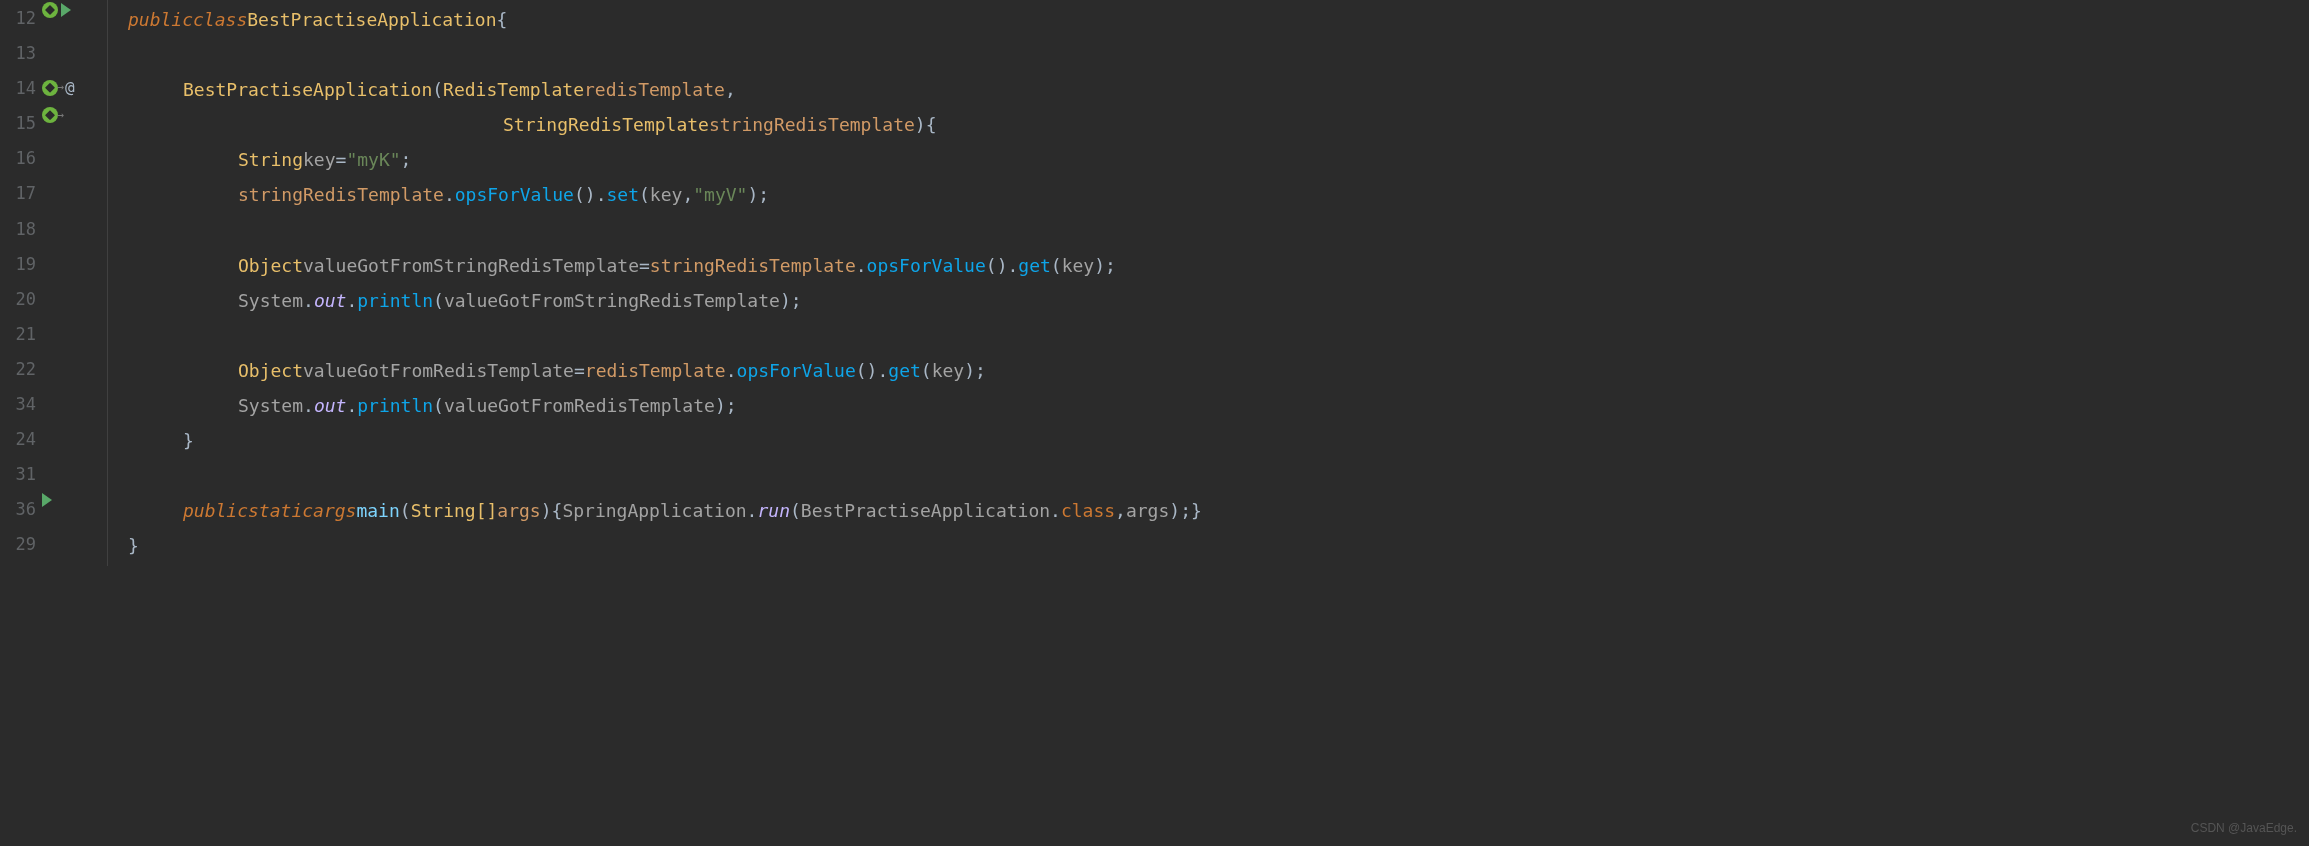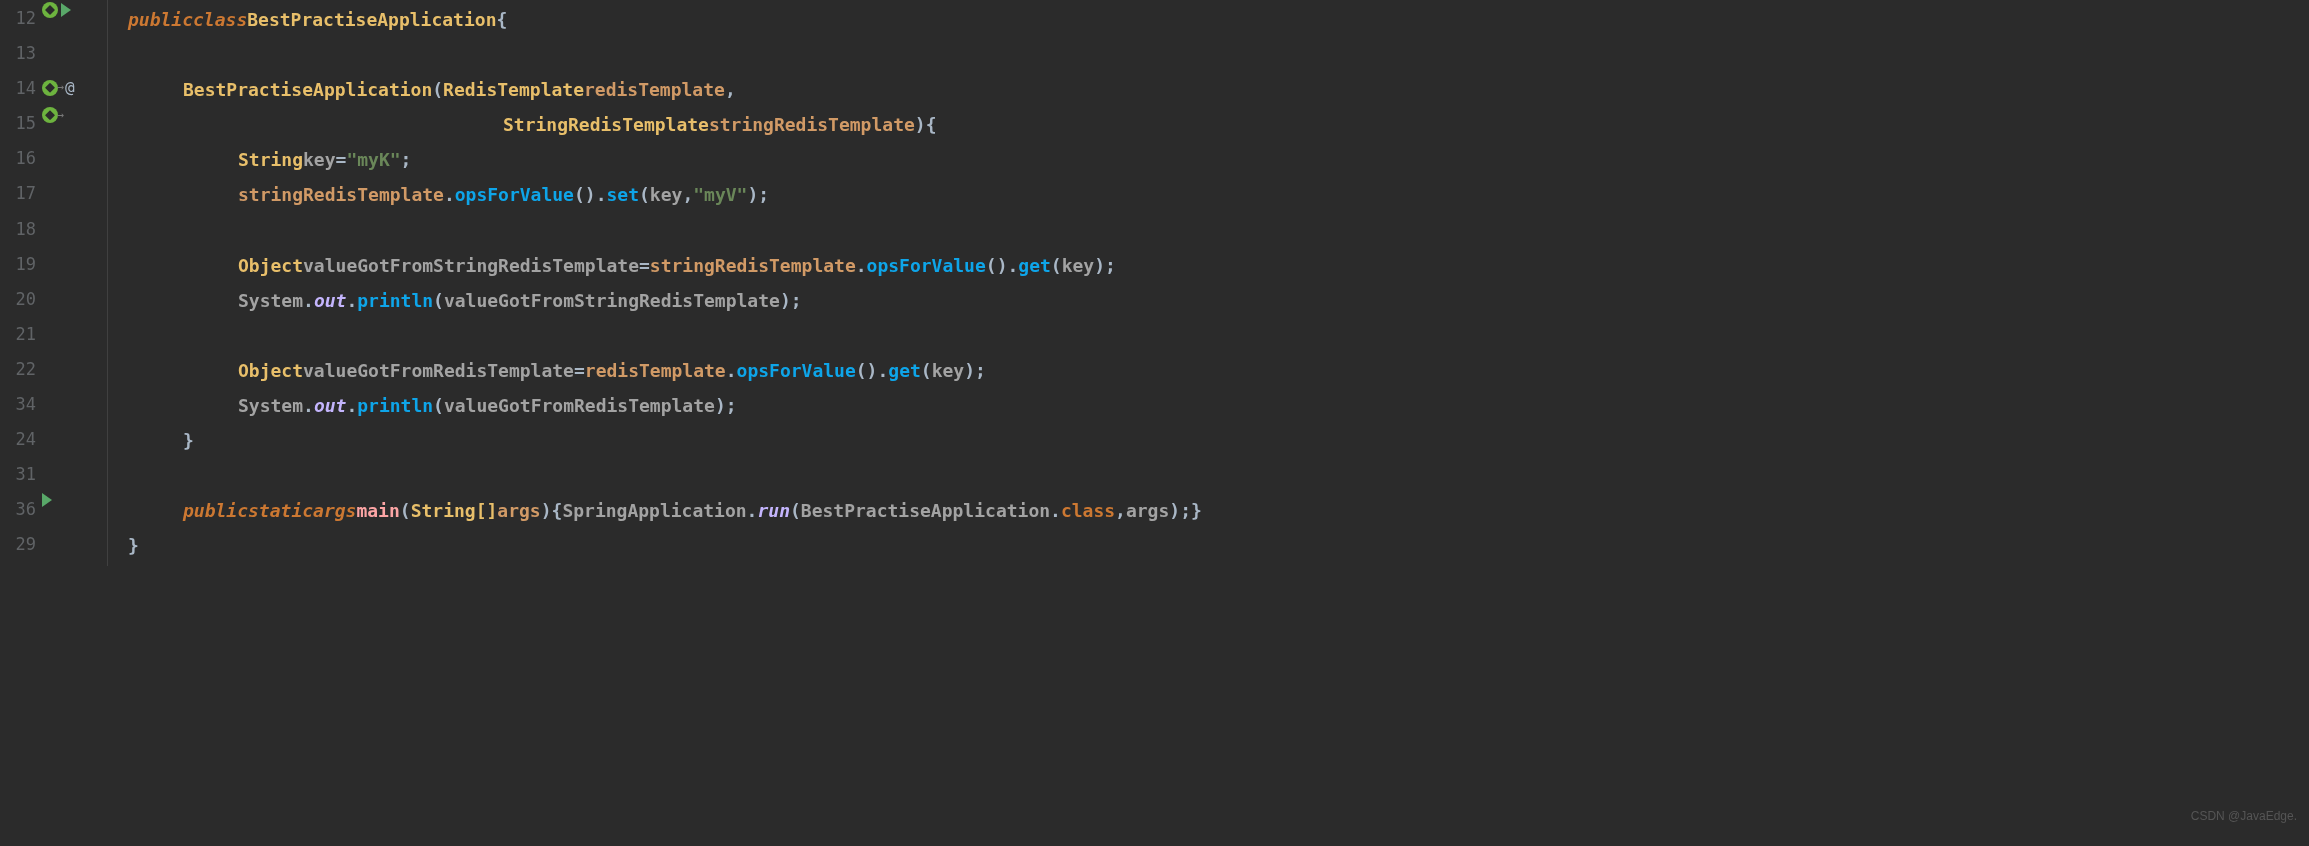--- a/index.html
+++ b/index.html
@@ -87,35 +87,34 @@
       flex-shrink: 0;
     }
     .code {
       padding: 2px 0 2px 20px;
       flex: 1;
     }
     .code-line {
       height: 35.1px;
       display: flex;
       align-items: flex-end;
-      font-weight: bold;
     }
     .kw { color: #cc7832; font-style: italic; }
     .cls { color: #e8bf6a; }
     .method-call { color: #0ea5e9; }
     .type { color: #e8bf6a; }
     .param { color: #d19a66; }
     .str { color: #6a8759; }
     .ident { color: #a3a3a3; }
     .static-field { color: #c4b5fd; font-style: italic; }
     .punct { color: #a9b7c6; }
-    .method-name { color: #fca5a5; }
+    .method-name { color: #7dd3fc; }
     .watermark {
       position: fixed;
-      bottom: 18px;
+      bottom: 6px;
       right: 12px;
       color: #555;
       font-size: 12px;
       font-family: sans-serif;
     }
   </style>
 </head>
 <body>
 
 <div class="editor">

